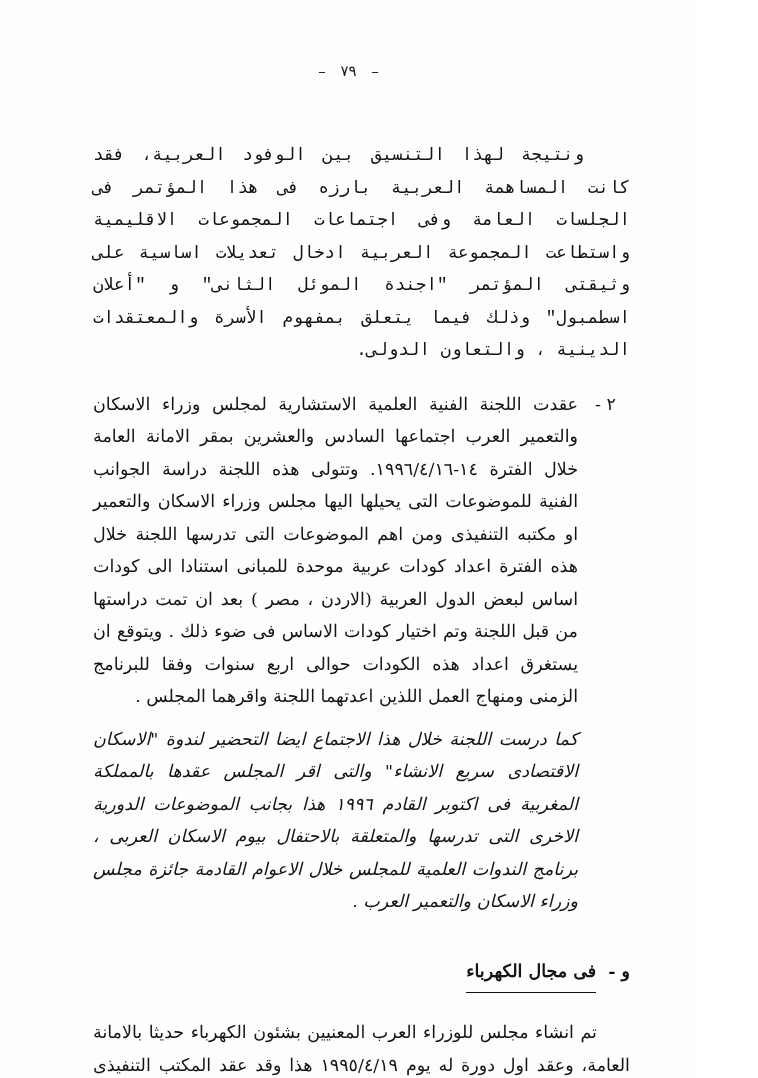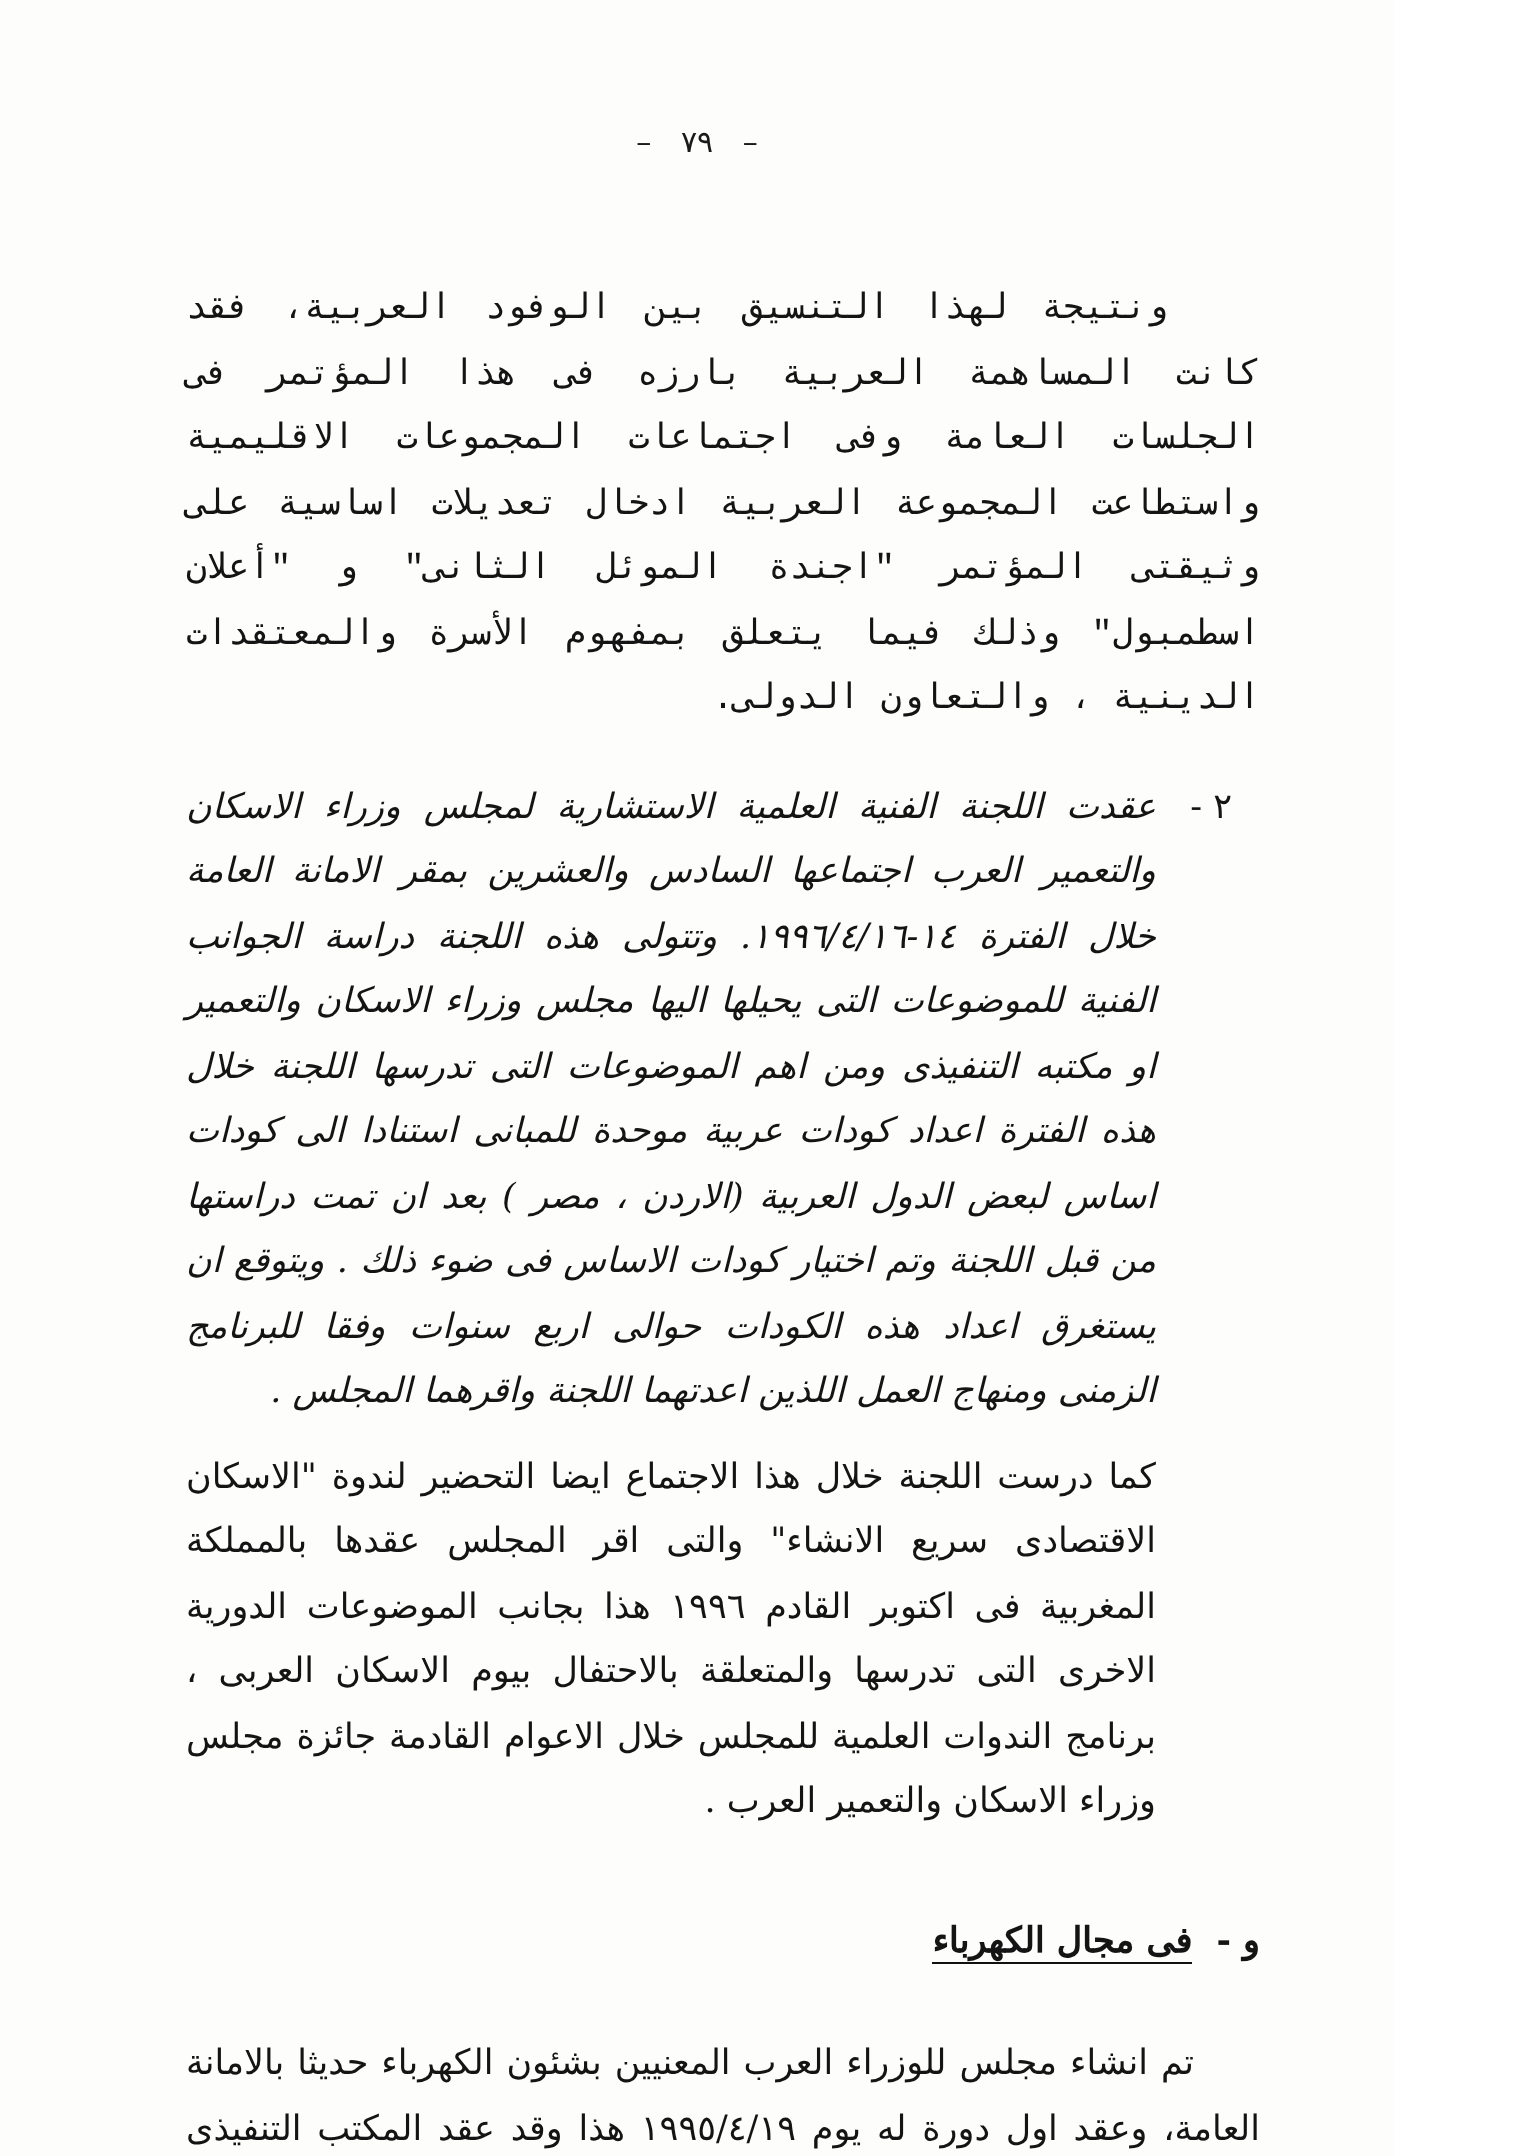--- a/index.html
+++ b/index.html
@@ -34,33 +34,33 @@
     font-size: 17.5px;
     line-height: 32.5px;
     color: #141414;
   }
   .para { text-align: justify; }
   .indent { text-indent: 46px; }
   .indent-sm { text-indent: 33px; }
   .p2 { margin-top: 28px; font-family: Liberation Mono, monospace; }
   .numbered-item { position: relative; margin-top: 21px; }
   .marker { position: absolute; right: 14px; top: 0; white-space: nowrap; }
-  .item-body { margin-right: 52px; font-style: italic; }
+  .item-body { margin-right: 52px; }
   .inset { margin-right: 52px; }
-  .p4 { margin-top: 10px; }
+  .p4 { margin-top: 10px; font-style: italic; }
   .heading {
     margin-top: 37px;
     font-size: 17.5px;
     font-weight: bold;
     line-height: 32.5px;
   }
   .h-prefix { margin-left: 12px; }
   .h-title {
     border-bottom: 1.7px solid #111;
-    padding-bottom: 0;
+    padding-bottom: 11px;
   }
   .p5 { margin-top: 29px; }
 </style>
 </head>
 <body>
 
 <div class="page">
 
   <div class="pagenum">– ٧٩ –</div>
 

